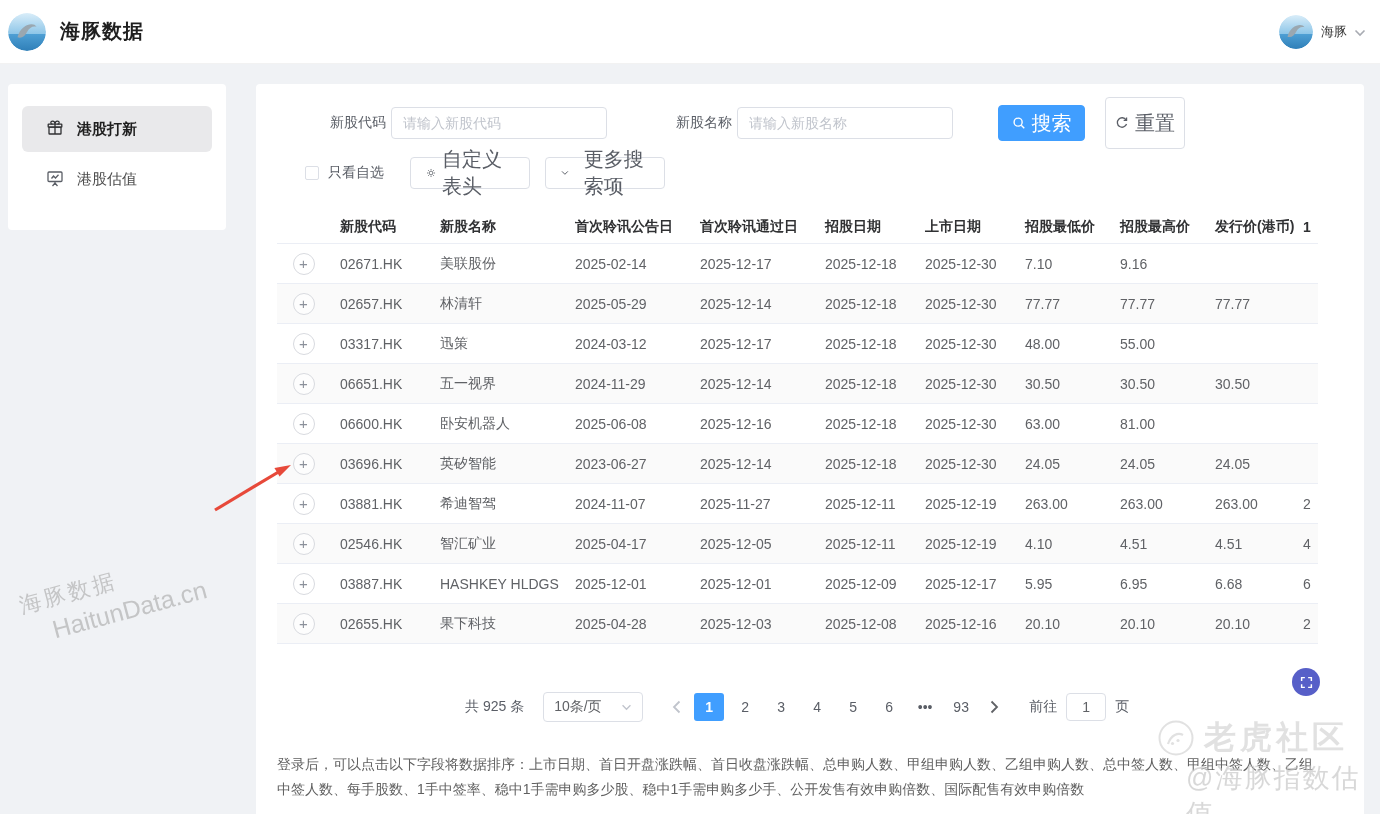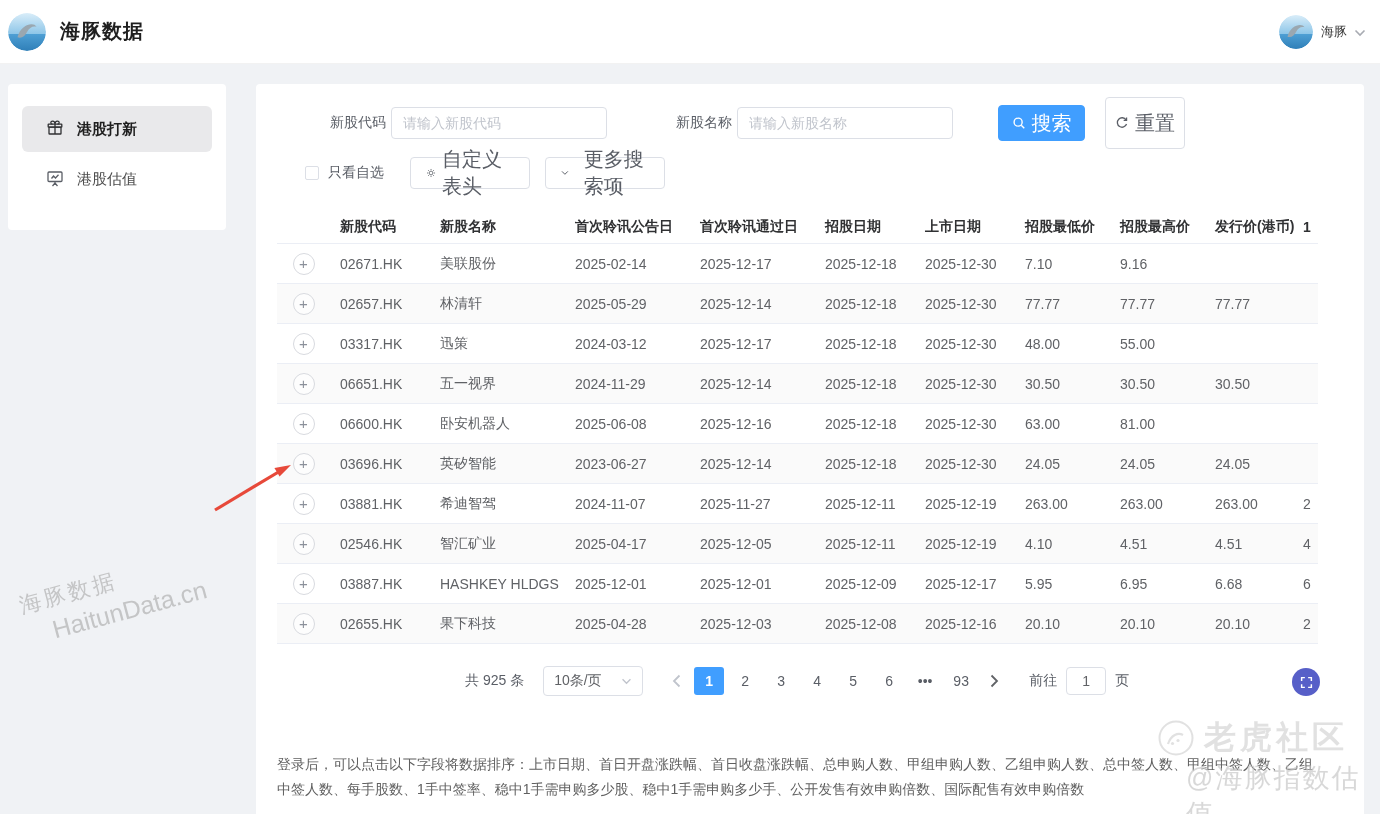--- a/index.html
+++ b/index.html
@@ -54,21 +54,21 @@
   .trow.head { height:34px; color:#303133; font-weight:bold; border-bottom:1px solid #ebeef5; }
   .trow.stripe { background:#fafafa; }
   .cell { flex:none; padding-left:10px; white-space:nowrap; overflow:hidden; }
   .c0 { width:53px; padding-left:0; text-align:center; }
   .c1 { width:100px; } .c2 { width:135px; } .c3 { width:125px; } .c4 { width:125px; }
   .c5 { width:100px; } .c6 { width:100px; } .c7 { width:95px; } .c8 { width:95px; }
   .c9 { width:90px; } .c10 { width:23px; padding-left:8px; }
   .expand-btn { display:inline-flex; align-items:center; justify-content:center; width:22px; height:22px; border:1px solid #d8dadf; border-radius:50%; background:rgba(255,255,255,.6); color:#8b909a; font-size:15px; line-height:1; cursor:pointer; }
 
   
-  .pager { position:absolute; top:581px; left:0; right:0; height:32px; display:flex; align-items:center; font-size:14px; color:#5a5e66; }
+  .pager { position:absolute; top:607px; left:0; right:0; height:32px; display:flex; align-items:center; font-size:14px; color:#5a5e66; }
   .pg-total { margin-left:209px; }
   .pg-size { margin-left:19px; width:100px; height:30px; border:1px solid #dcdfe6; border-radius:4px; display:flex; align-items:center; justify-content:space-between; padding:0 10px; cursor:pointer; color:#606266; }
   .pg-prev { margin-left:22px; width:22px; display:flex; justify-content:center; cursor:pointer; }
   .pg-next { margin-left:4px; width:22px; display:flex; justify-content:center; cursor:pointer; }
   .pg-pages { display:flex; align-items:center; margin-left:4px; }
   .pg-num { min-width:30px; height:28px; margin:0 3px; display:flex; align-items:center; justify-content:center; border-radius:3px; cursor:pointer; color:#5a5e66; }
   .pg-num.active { background:#409eff; color:#fff; font-weight:bold; }
   .pg-goto { margin-left:24px; }
   .pg-input { margin-left:9px; width:40px; height:28px; border:1px solid #dcdfe6; border-radius:4px; text-align:center; font-size:14px; color:#606266; outline:none; font-family:inherit; }
   .pg-unit { margin-left:9px; }

